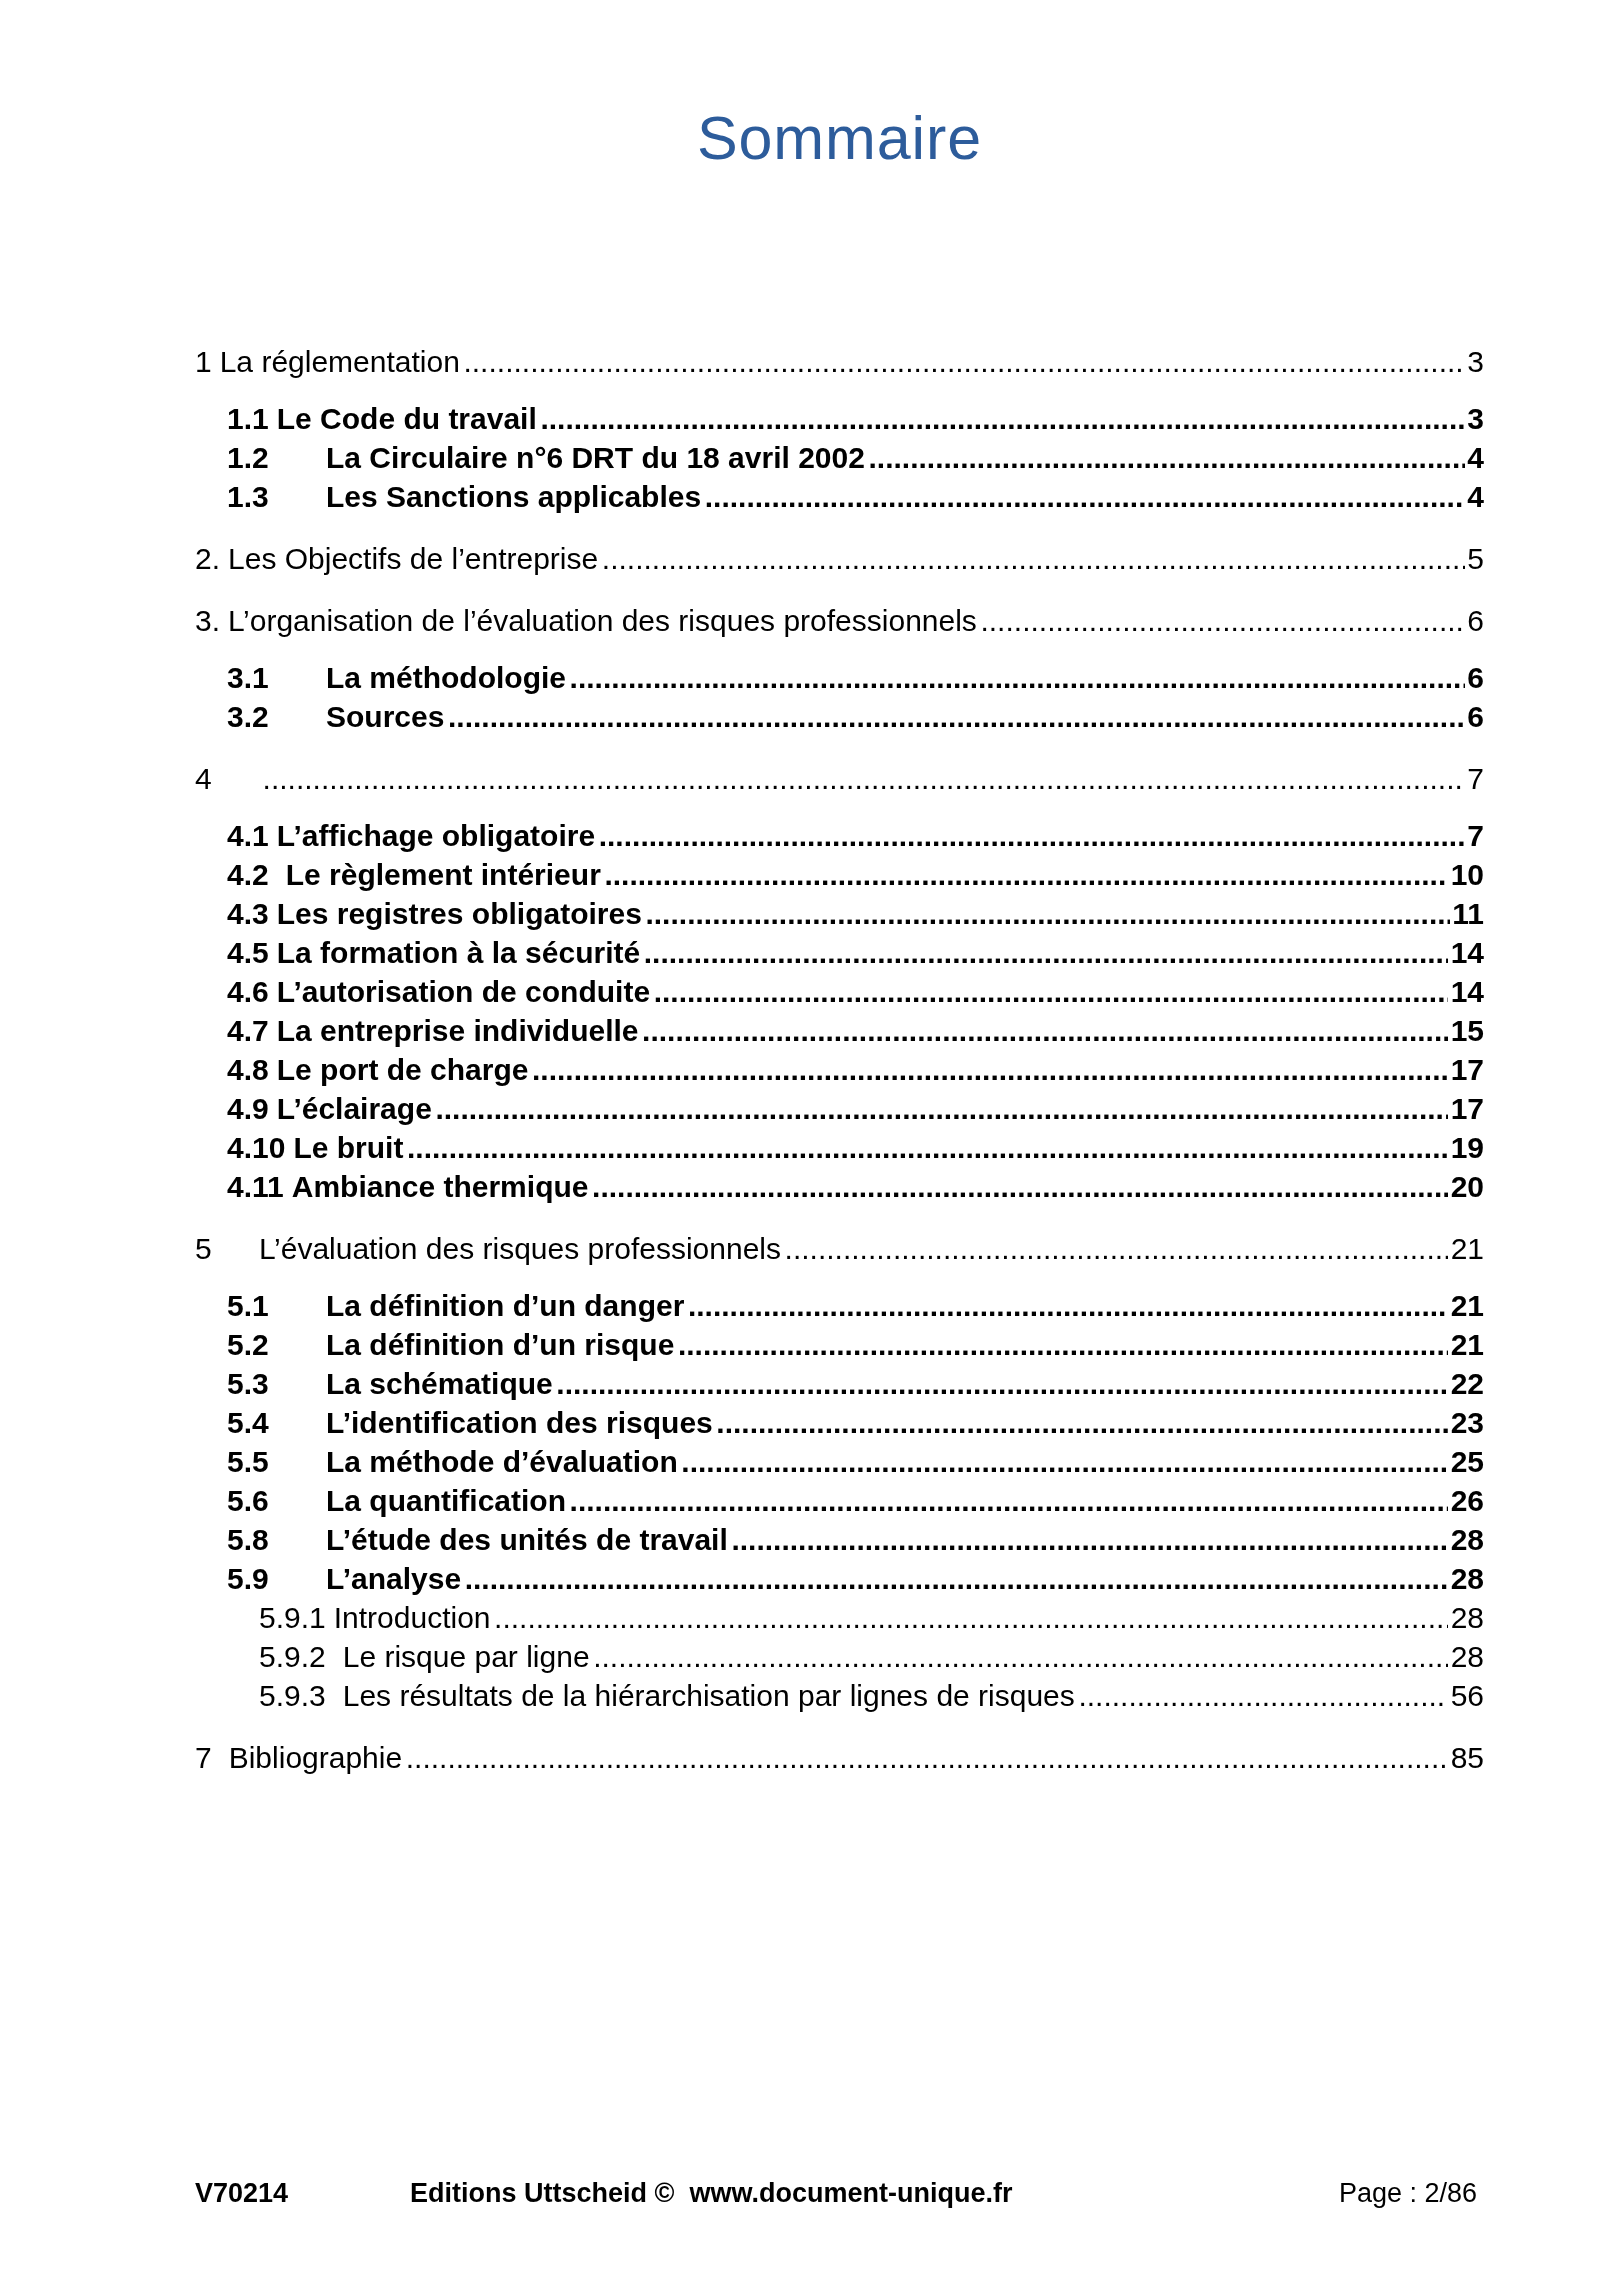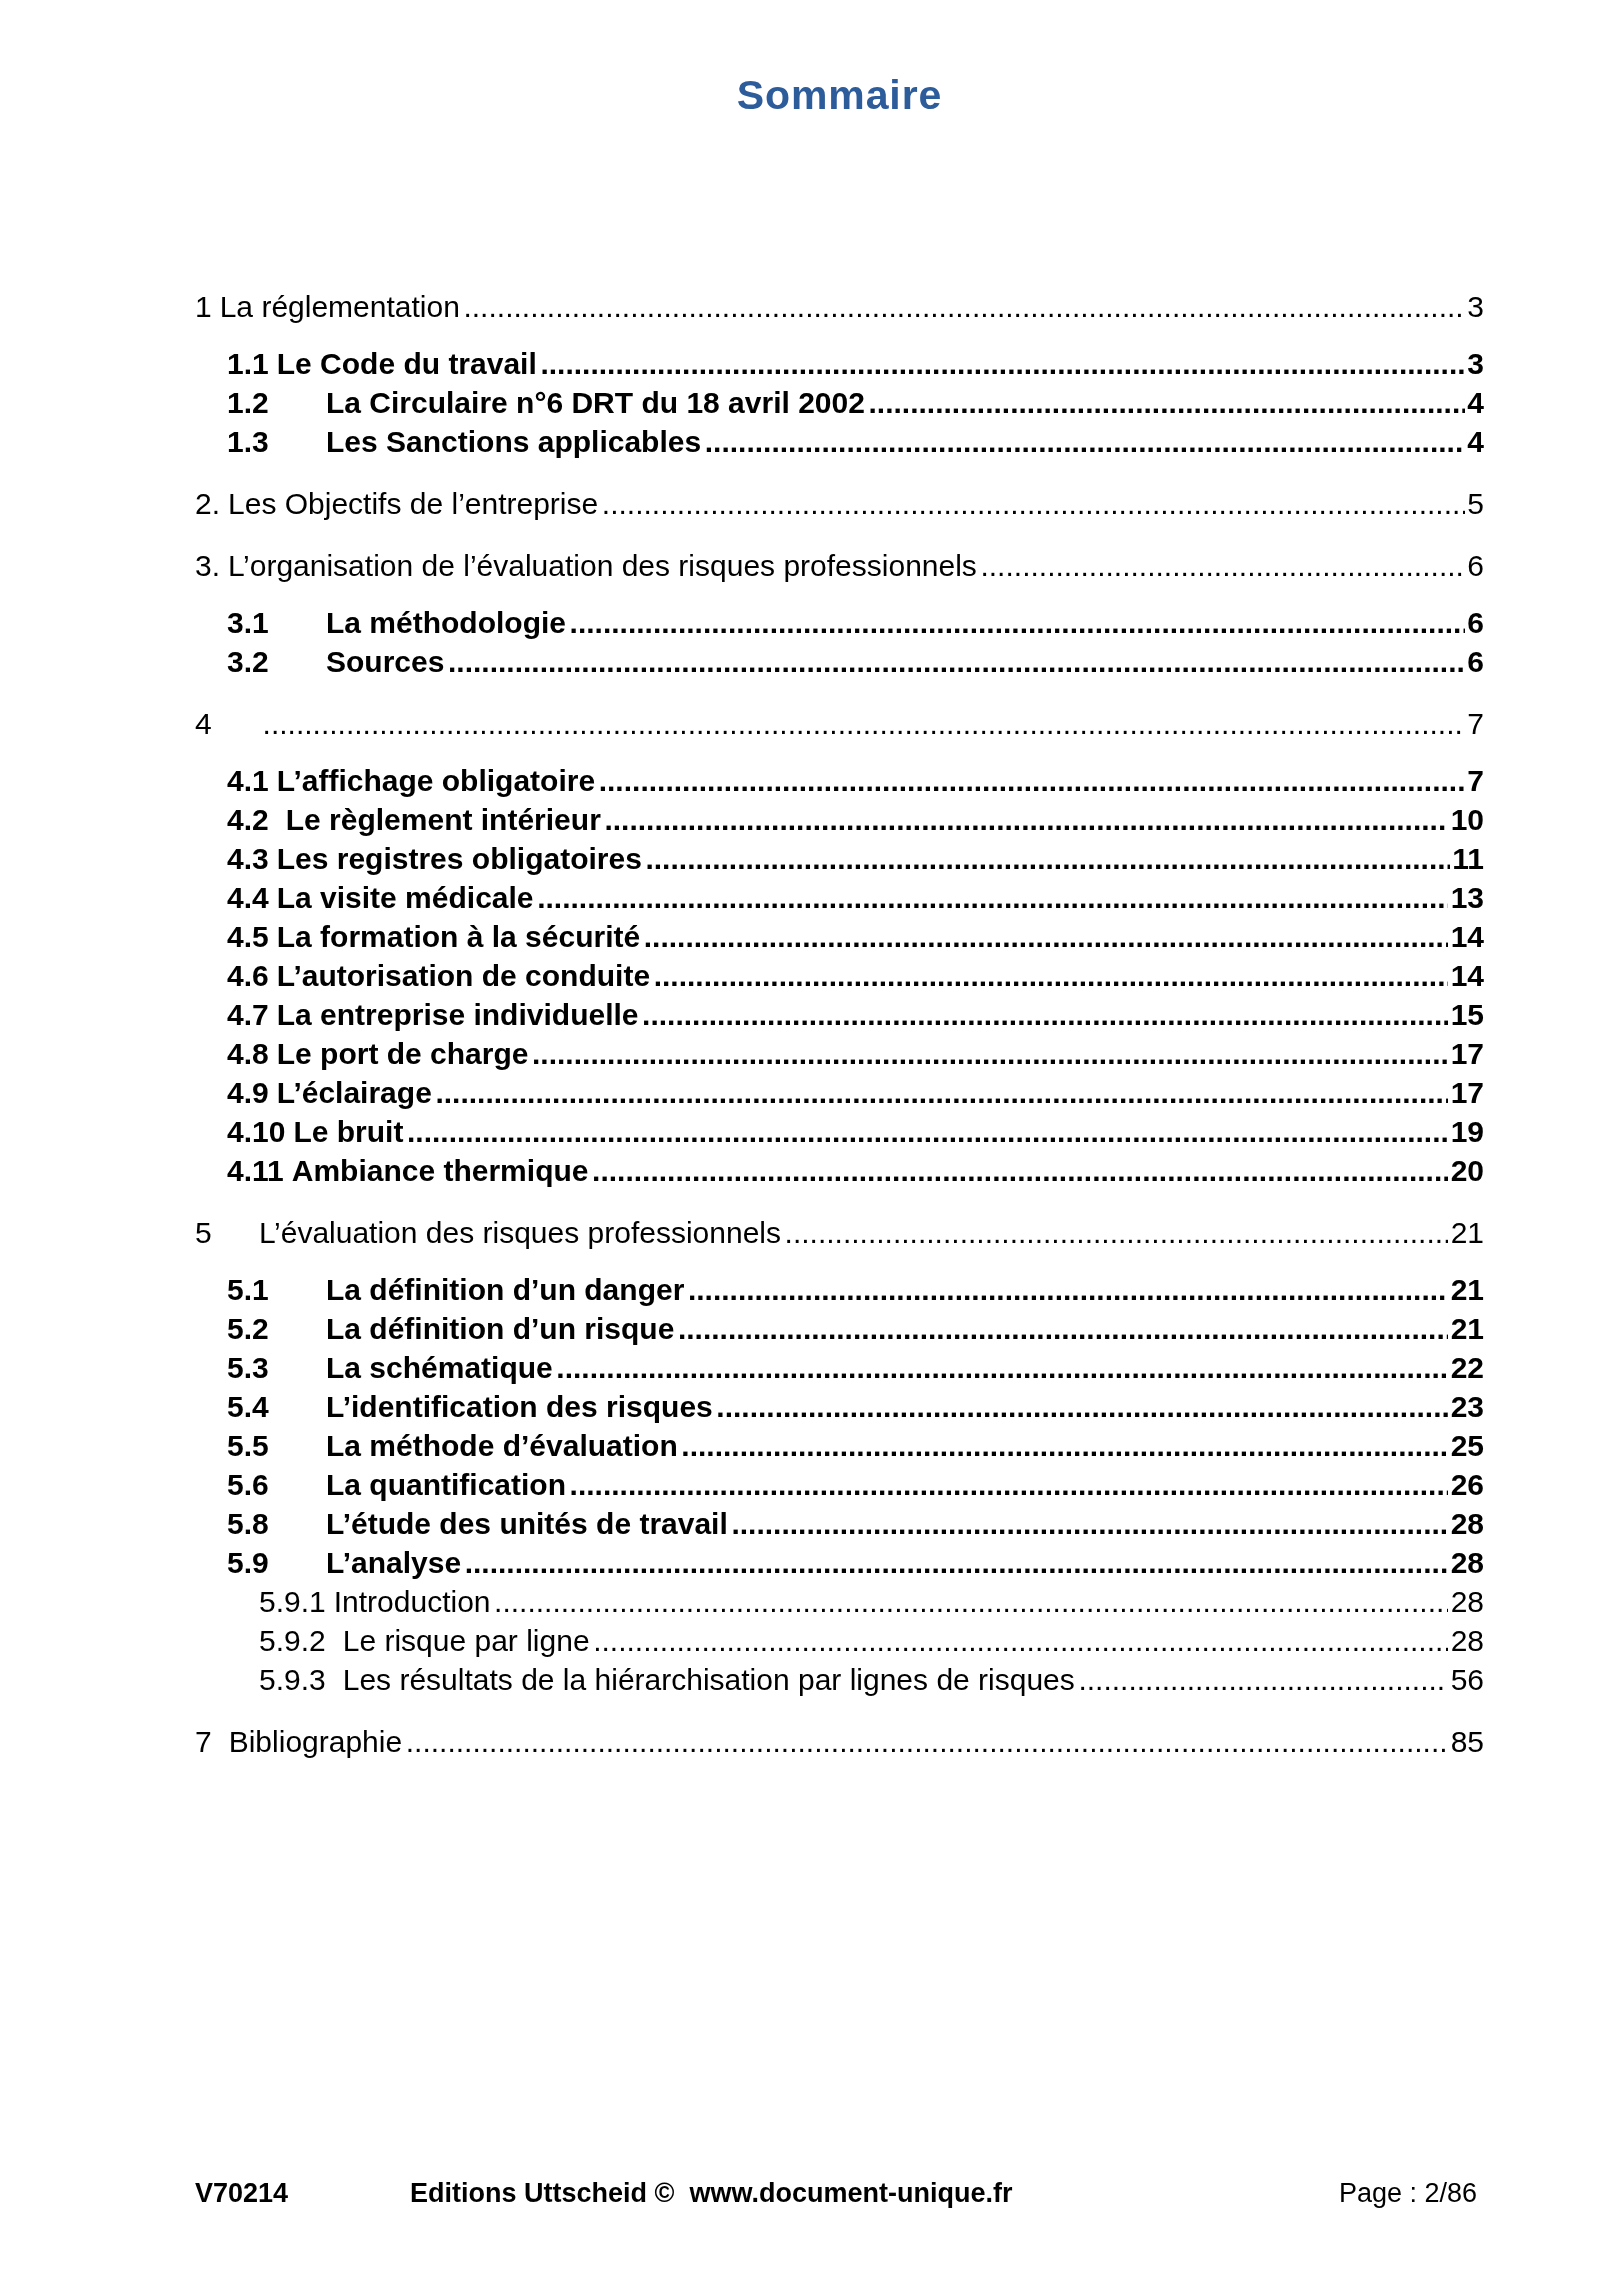--- a/index.html
+++ b/index.html
@@ -11,24 +11,24 @@
     position: relative;
     overflow: hidden;
   }
   .page {
     position: absolute; inset: 0;
     padding: 0 137px 0 195px;
     box-sizing: border-box;
   }
   .title {
     margin: 0;
-    padding-top: 71px;
-    font-size: 41px;
+    padding-top: 102px;
+    font-size: 61px;
     line-height: 1.2;
-    font-weight: bold;
+    font-weight: normal;
     text-align: center;
     letter-spacing: 0.9px;
   }
   .toc {
     margin-top: 167px;
     font-size: 30px;
   }
   .entry {
     display: flex;
     align-items: baseline;
@@ -135,26 +135,20 @@
         <span class="dots"></span>
         <span class="pg">10</span>
       </div>
       <div class="entry l2">
         <span class="num">4.3</span>
         <span class="text">Les registres obligatoires</span>
         <span class="dots"></span>
         <span class="pg">11</span>
       </div>
       <div class="entry l2">
-        <span class="num">4.4</span>
-        <span class="text">La visite médicale</span>
-        <span class="dots"></span>
-        <span class="pg">13</span>
-      </div>
-      <div class="entry l2">
         <span class="num">4.5</span>
         <span class="text">La formation à la sécurité</span>
         <span class="dots"></span>
         <span class="pg">14</span>
       </div>
       <div class="entry l2">
         <span class="num">4.6</span>
         <span class="text">L’autorisation de conduite</span>
         <span class="dots"></span>
         <span class="pg">14</span>

